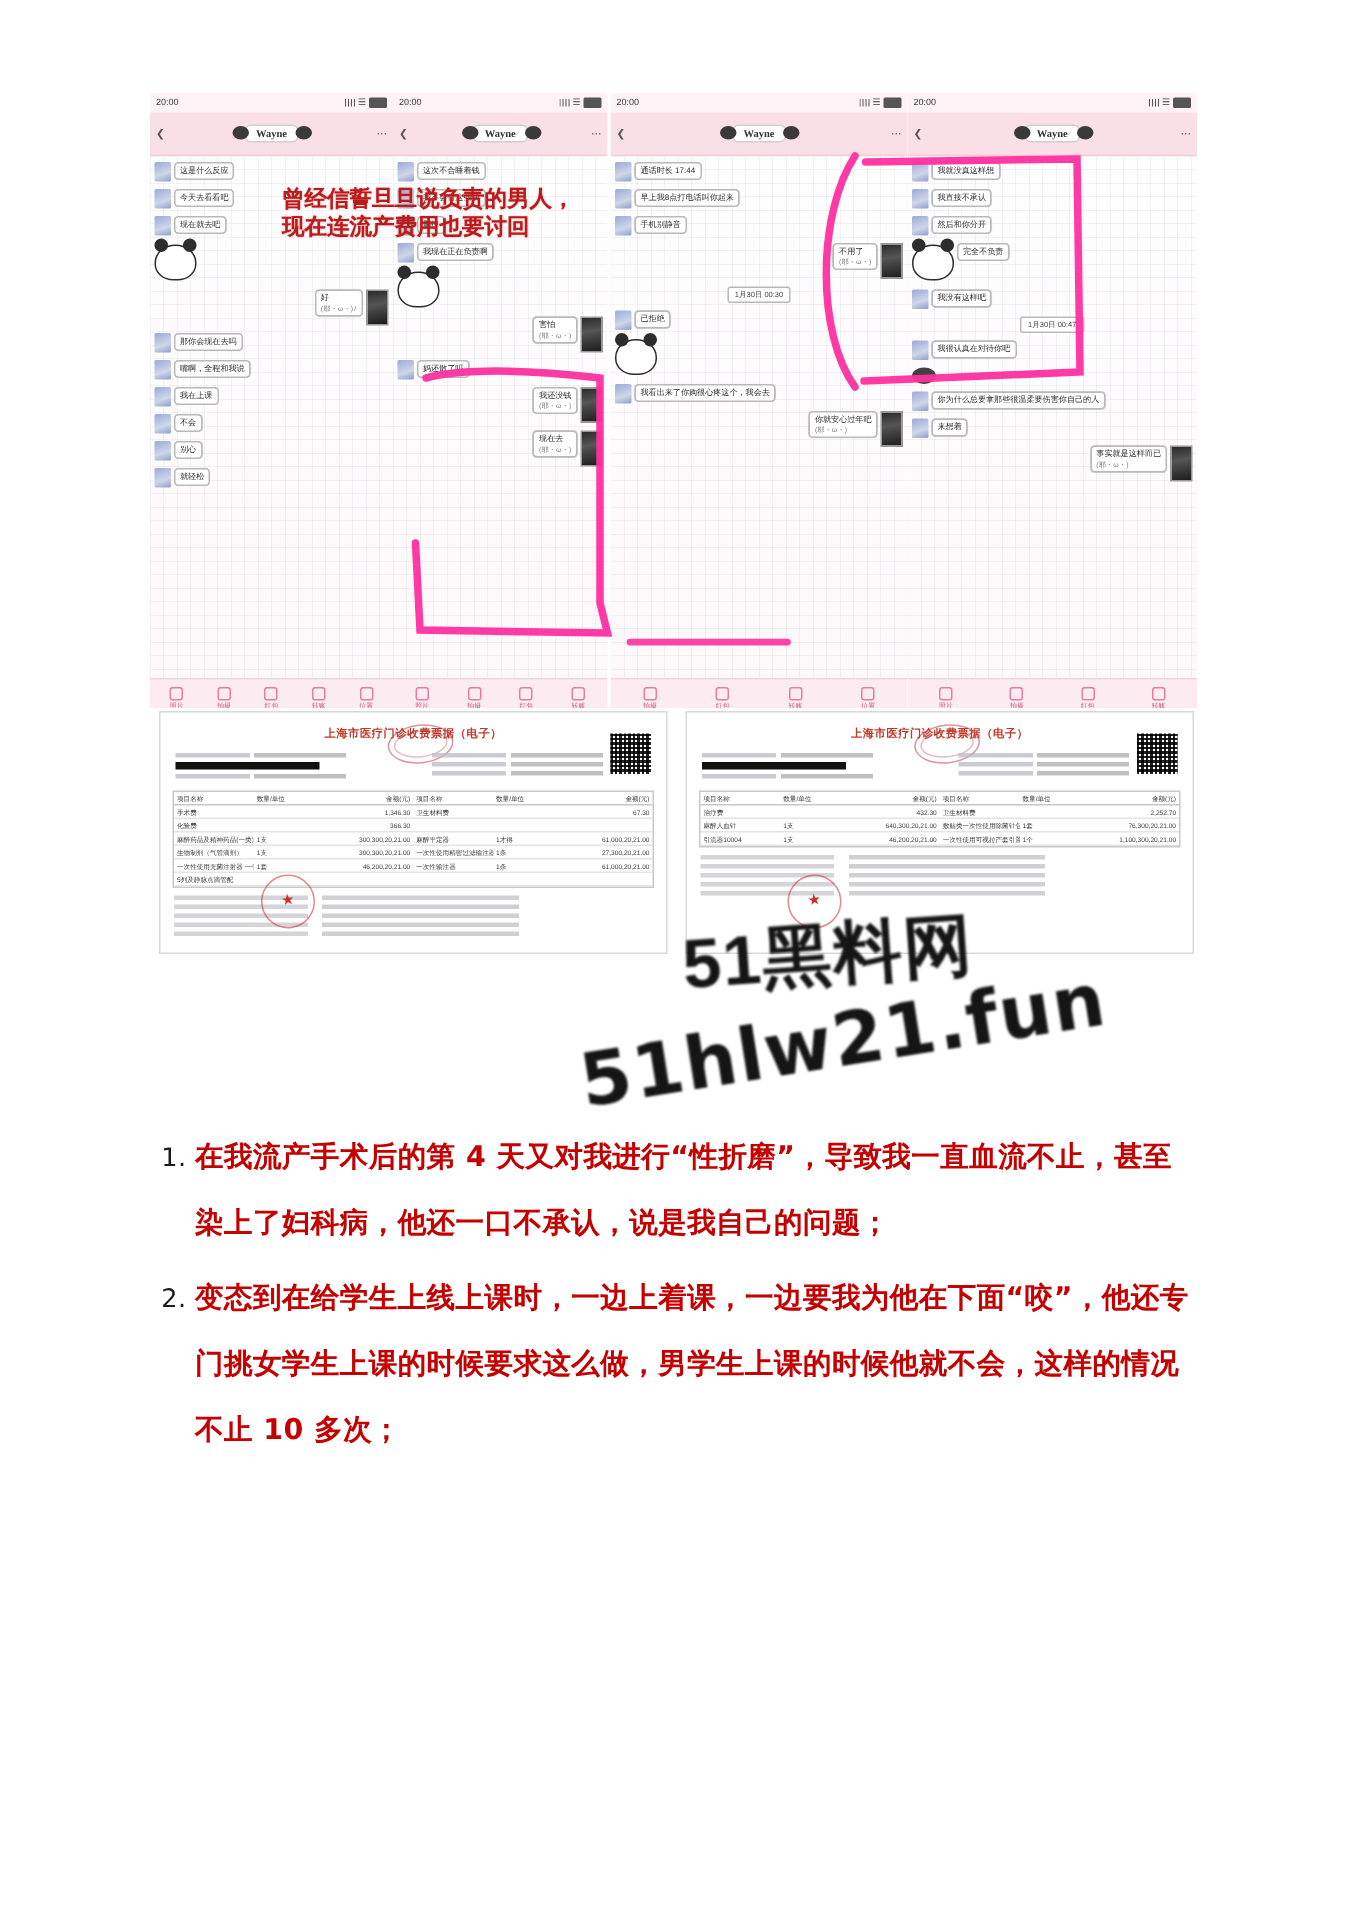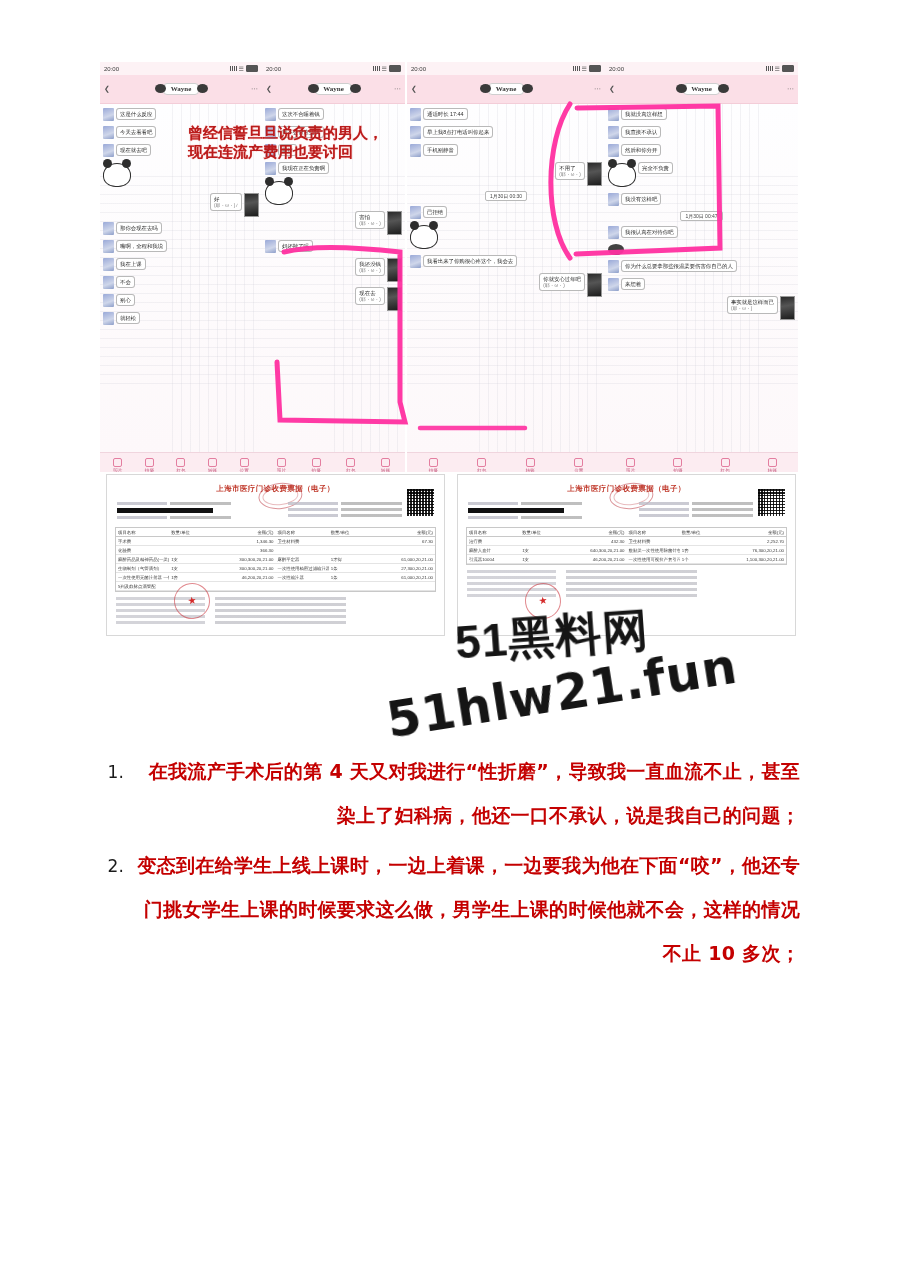--- a/index.html
+++ b/index.html
@@ -222,21 +222,20 @@
   
   #article { position:absolute; left:100px; top:735px; width:700px; }
   .para {
     font-size:19.5px; line-height:44px; color:#1b1b1b;
     text-indent: 2em; letter-spacing:.5px;
     font-family:"DejaVu Sans","Liberation Sans",sans-serif;
   }
   ol.redlist {
     margin:14px 0 0 0; padding-left:30px;
     color:#c40000;
-    text-align:right;
   }
   ol.redlist > li {
     font-size:19px; line-height:44px; font-weight:700;
     color:#c40000; letter-spacing:.3px; margin-bottom:6px;
     font-family:"DejaVu Sans","Liberation Sans",sans-serif;
   }
   ol.redlist > li::marker { color:#1b1b1b; font-weight:400; font-size:17px; }
 </style>
 </head>
 <body>

